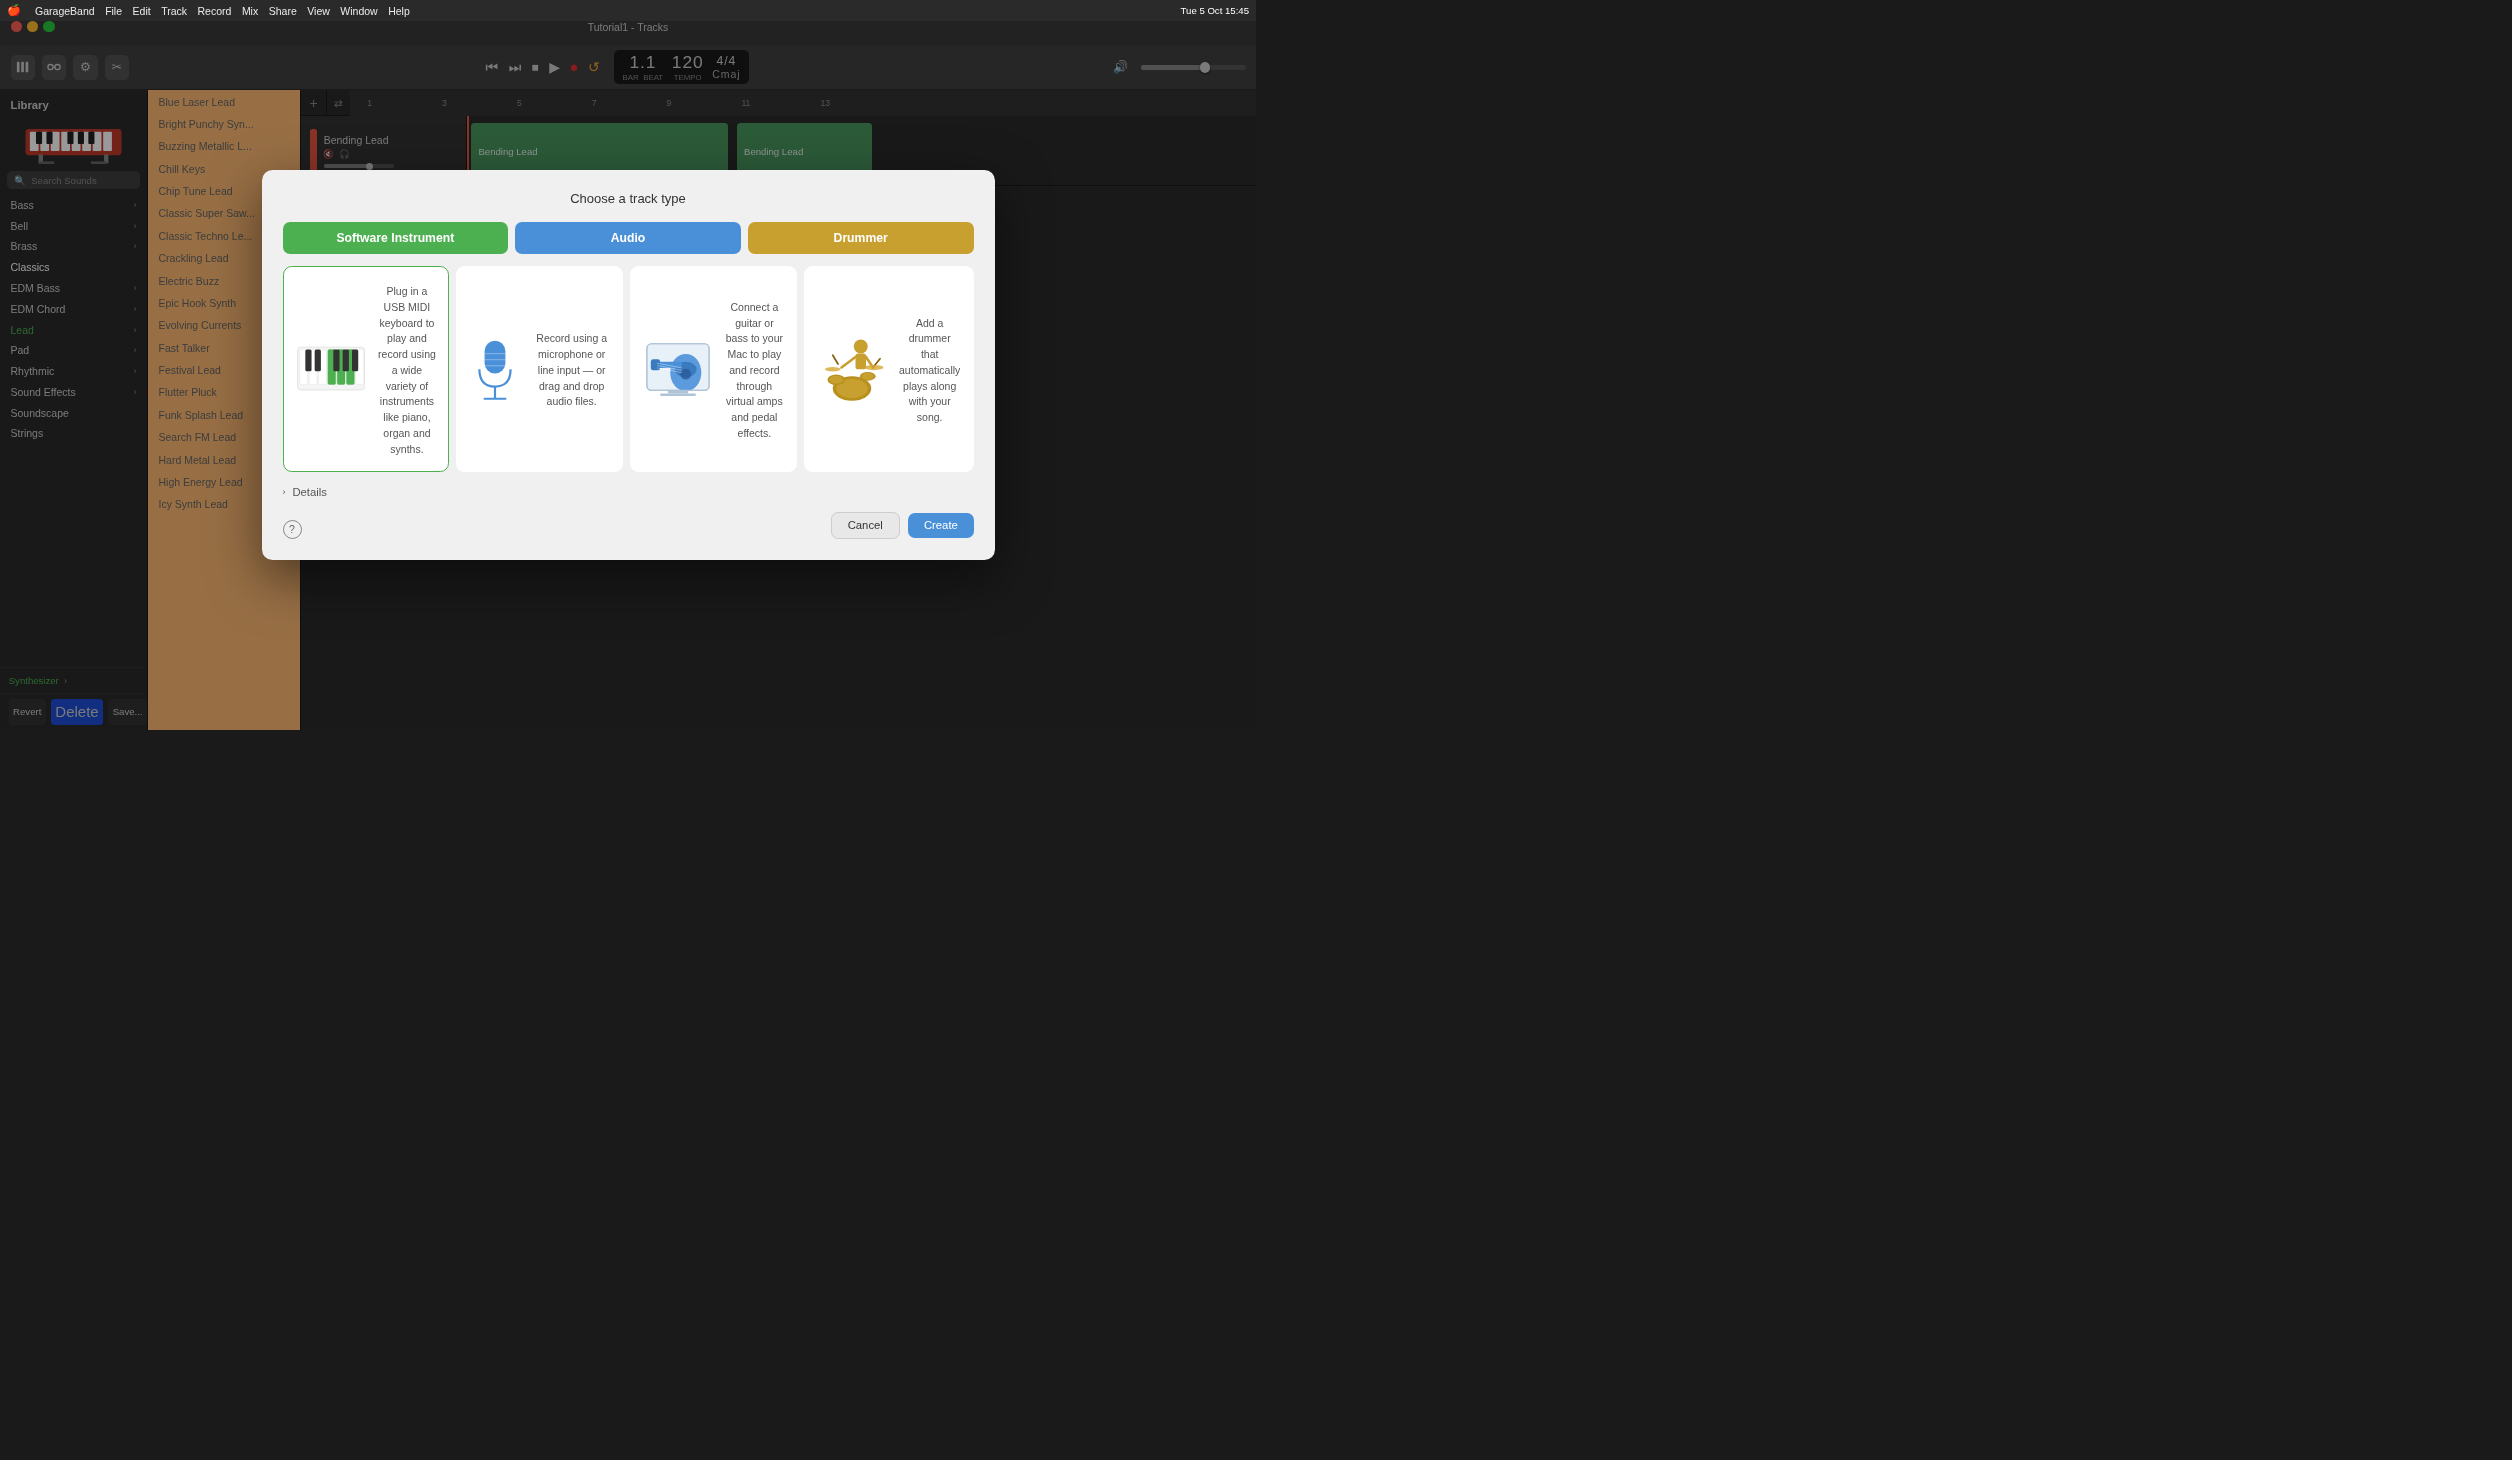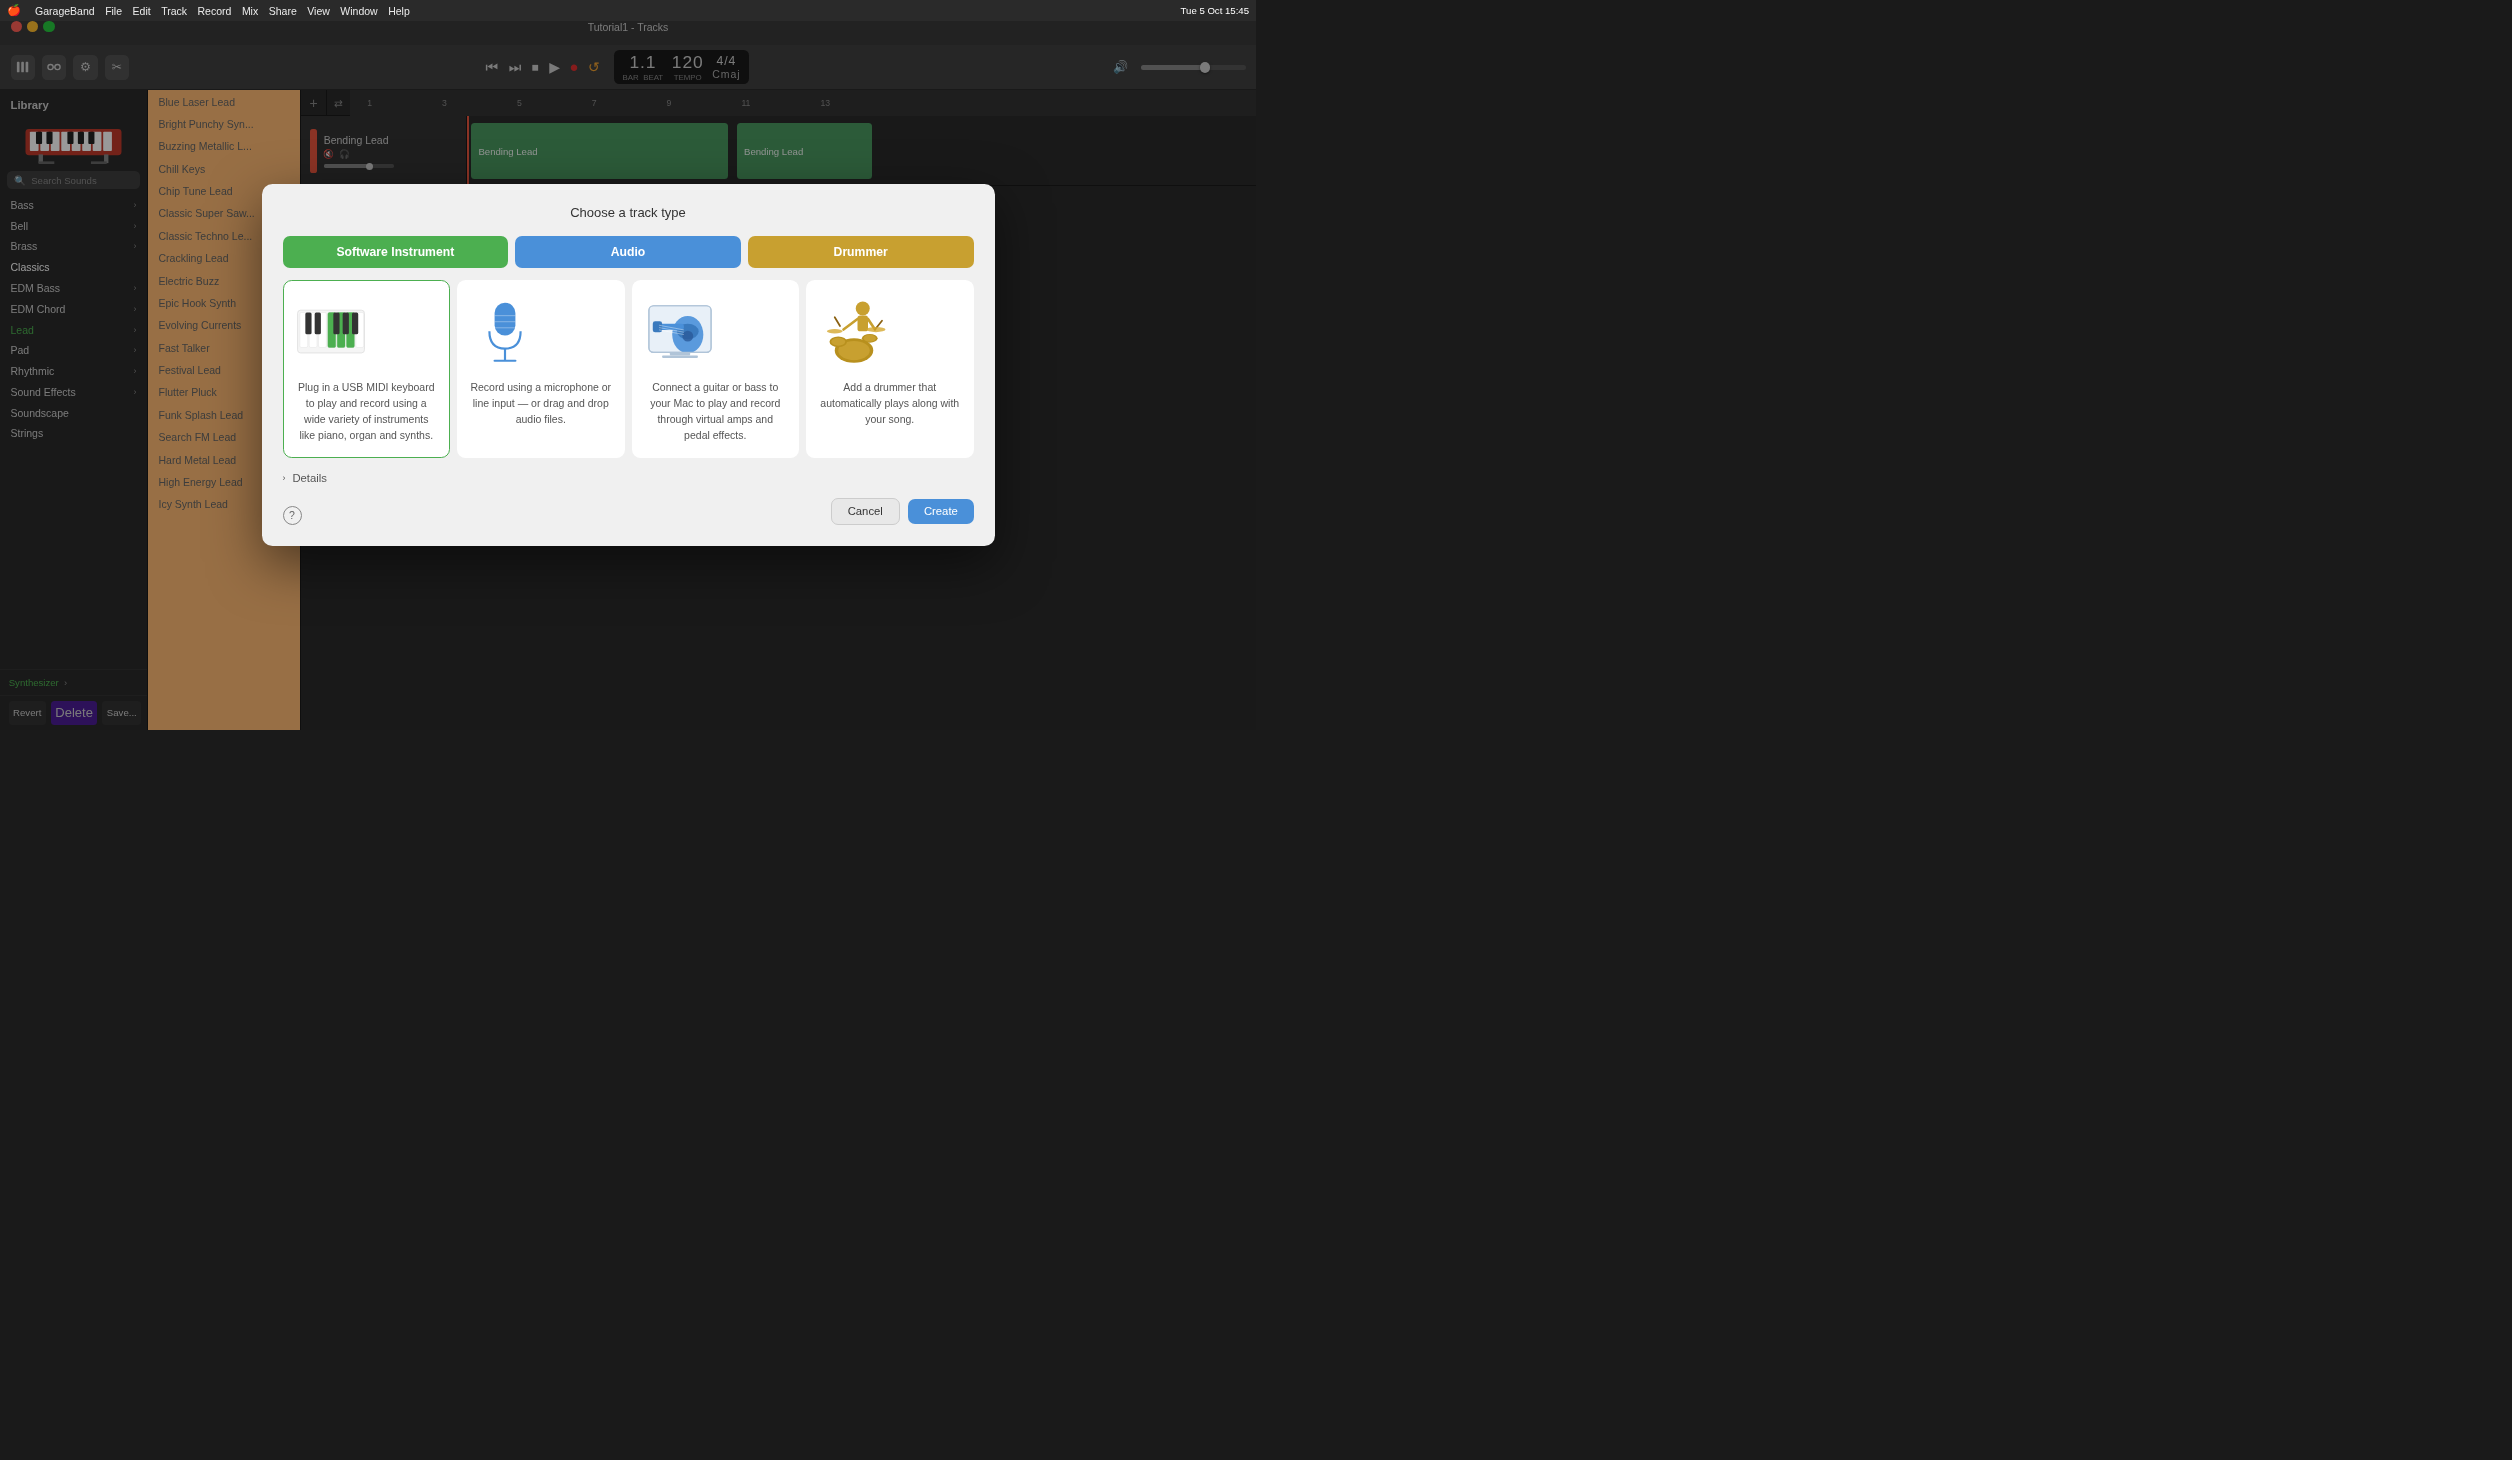--- a/index.html
+++ b/index.html
@@ -356,22 +356,22 @@
       display: flex;
       gap: 7px;
       margin-bottom: 14px;
     }
     .modal-card {
       flex: 1;
       background: #fff;
       border-radius: 8.7px;
       padding: 17.4px 12.2px 14px;
       display: flex;
-      flex-direction: column;
-      align-items: flex-start;
+      flex-direction: row;
+      align-items: center;
       gap: 12.2px;
       border: 1.7px solid transparent;
       cursor: pointer;
       min-height: 174px;
     }
     .modal-card.selected {
       border-color: #4caf50;
     }
     .modal-card-icon {
       width: 70px;
@@ -605,21 +605,21 @@
         <span>Strings</span>
       </div>
     </div>
 
     <div style="padding: 7px 8.7px; border-top: 0.9px solid #333; display: flex; align-items: center; gap: 5.2px; font-size: 9.6px; color: #4caf50;">
       <span>Synthesizer</span>
       <span style="color:#888;">›</span>
     </div>
     <div style="display:flex; gap:5.2px; padding: 5.2px 8.7px; border-top: 0.9px solid #333;">
       <button style="flex:1; background:#333; border:none; color:#ccc; border-radius:3.5px; padding:4.4px; font-size:9.6px; cursor:pointer">Revert</button>
-      <button style="flex:1; background:#4c1d95; border:none; color:#ccc; border-radius:3.5px; padding:4.4px; font-size:13px; cursor:pointer">Delete</button>
+      <button style="flex:1; background:#1d4ed8; border:none; color:#ccc; border-radius:3.5px; padding:4.4px; font-size:15px; cursor:pointer">Delete</button>
       <button style="flex:1; background:#333; border:none; color:#ccc; border-radius:3.5px; padding:4.4px; font-size:9.6px; cursor:pointer">Save...</button>
     </div>
   </div>
 
   <div class="sound-list">
     <div class="sound-item dimmed">Blue Laser Lead</div>
     <div class="sound-item dimmed">Bright Punchy Syn...</div>
     <div class="sound-item dimmed">Buzzing Metallic L...</div>
     <div class="sound-item" style="color:#666">Chill Keys</div>
     <div class="sound-item dimmed">Chip Tune Lead</div>

